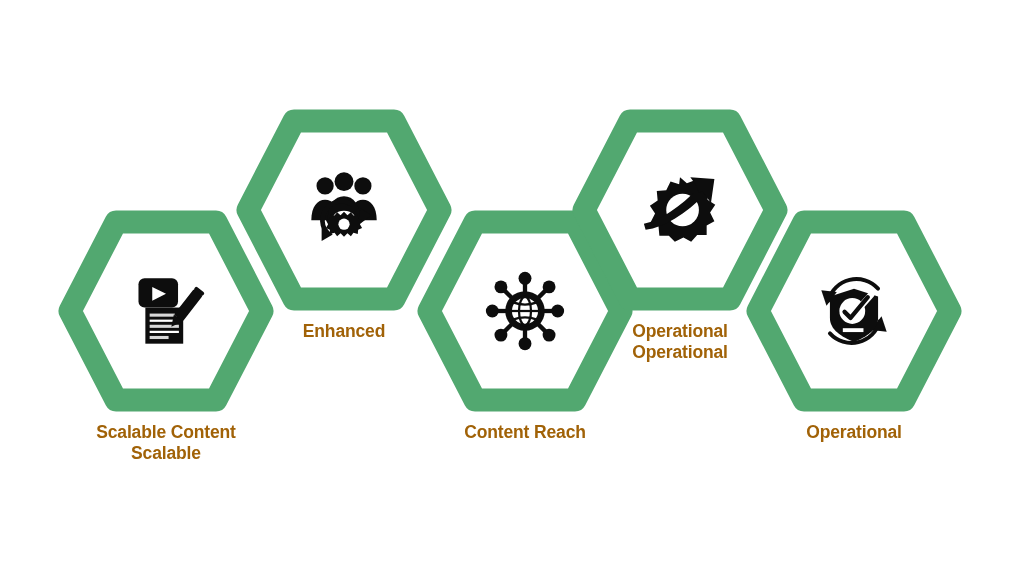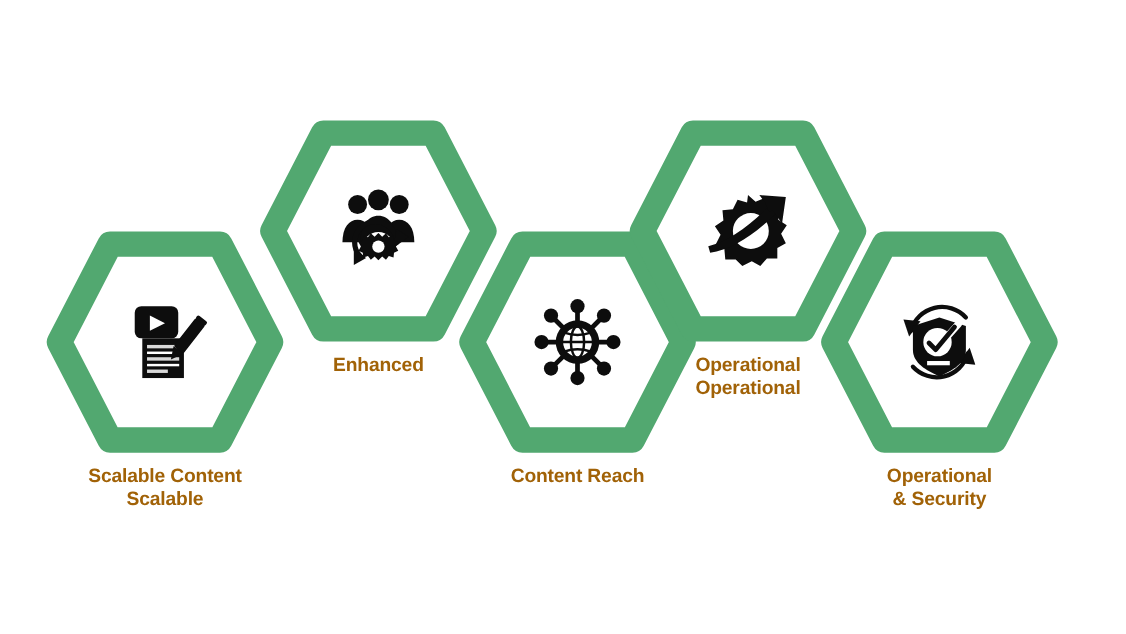--- a/index.html
+++ b/index.html
@@ -52,21 +52,21 @@
     width: 250px;
     left: -25px;
     text-align: center;
     font-size: 17.5px;
     font-weight: bold;
     line-height: 1.18;
     color: #a16207;
     letter-spacing: -0.15px;
   }
   
-  #node-1 { left: 50px;  top: 218px; }
+  #node-1 { left: 66px;  top: 218px; }
   #node-2 { left: 244px; top: 117px; }
   #node-3 { left: 425px; top: 218px; }
   #node-4 { left: 580px; top: 117px; }
   #node-5 { left: 754px; top: 218px; }
 
   #node-1 .hex-label { top: 204px; }
   #node-2 .hex-label { top: 204px; }
   #node-3 .hex-label { top: 204px; }
   #node-4 .hex-label { top: 204px; }
   #node-5 .hex-label { top: 204px; }
@@ -222,17 +222,16 @@
         <polygon points="88,74 70,72 82,56" fill="#0d0d0d"></polygon>
         <path d="M50 24 L78 33 L78 58 C78 72 64 80 50 86 C36 80 22 72 22 58 L22 33 Z" fill="#0d0d0d"></path>
         <circle cx="48" cy="50" r="15" fill="#ffffff"></circle>
         <path d="M39 51 L46 58 L70 31" fill="none" stroke="#ffffff" stroke-width="7.5" stroke-linecap="round" stroke-linejoin="round"></path>
         <path d="M39 51 L46 58 L66 34" fill="none" stroke="#0d0d0d" stroke-width="5" stroke-linecap="round" stroke-linejoin="round"></path>
         <rect x="37" y="70" width="24" height="4.5" fill="#ffffff"></rect>
       </svg>
     </div>
     <div class="hex-label">
       <div>Operational</div>
-      <div>&amp; Security</div>
     </div>
   </div>
 
 </div>
 
 </body></html>

